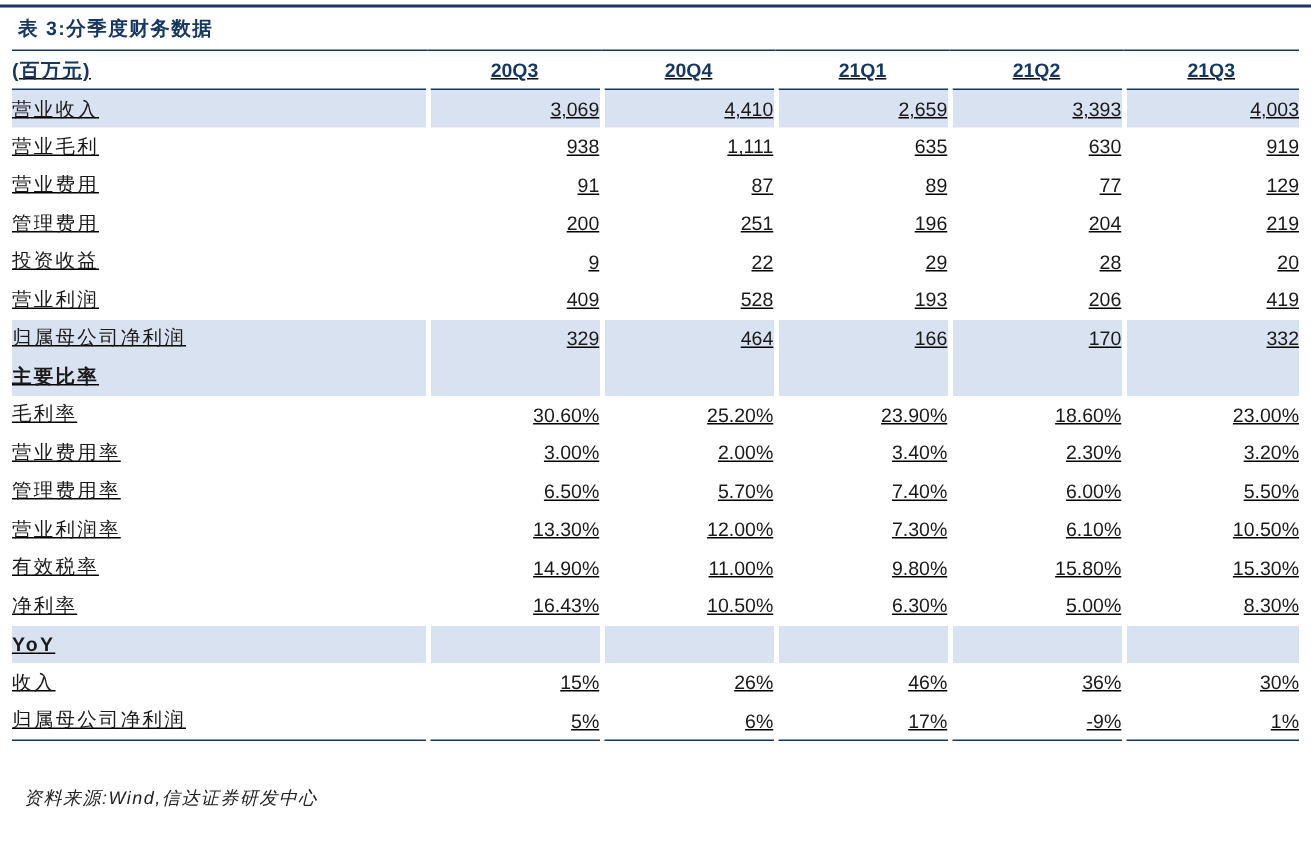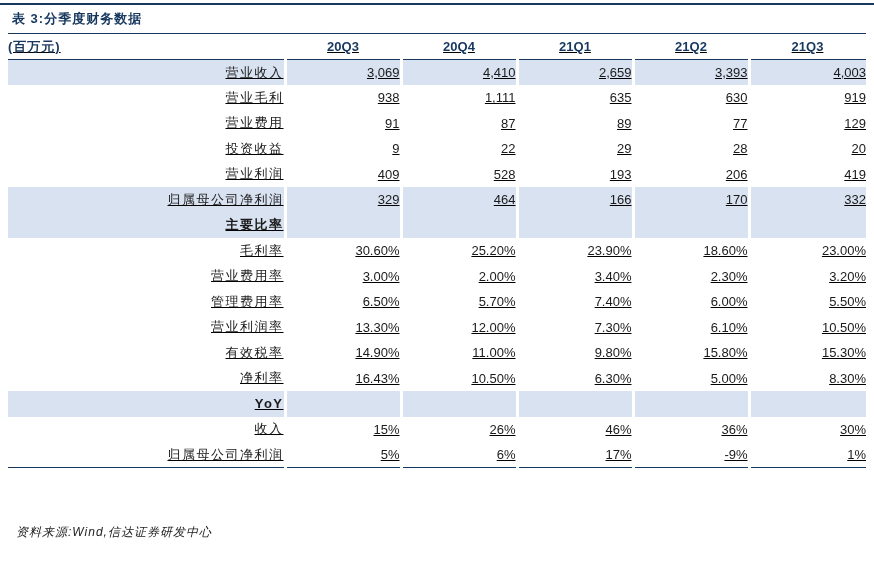--- a/index.html
+++ b/index.html
@@ -69,21 +69,21 @@
   }
   table.fin tbody td {
     font-size: 13px;
     color: #1a1a1a;
     padding: 0;
     vertical-align: middle;
     white-space: nowrap;
     overflow: hidden;
   }
   td.label {
-    text-align: right;
+    text-align: left;
     padding-left: 16px;
     letter-spacing: 1.5px;
     margin-top: 40px;
   }
   td.val {
     text-align: right;
     padding-right: 20px;
   }
   
   table.fin td + td {
@@ -152,20 +152,28 @@
         </tr>
         <tr>
           <td class="label">营业费用</td>
           <td class="val">91</td>
           <td class="val">87</td>
           <td class="val">89</td>
           <td class="val">77</td>
           <td class="val">129</td>
         </tr>
         <tr>
+          <td class="label">管理费用</td>
+          <td class="val">200</td>
+          <td class="val">251</td>
+          <td class="val">196</td>
+          <td class="val">204</td>
+          <td class="val">219</td>
+        </tr>
+        <tr>
           <td class="label">投资收益</td>
           <td class="val">9</td>
           <td class="val">22</td>
           <td class="val">29</td>
           <td class="val">28</td>
           <td class="val">20</td>
         </tr>
         <tr>
           <td class="label">营业利润</td>
           <td class="val">409</td>

